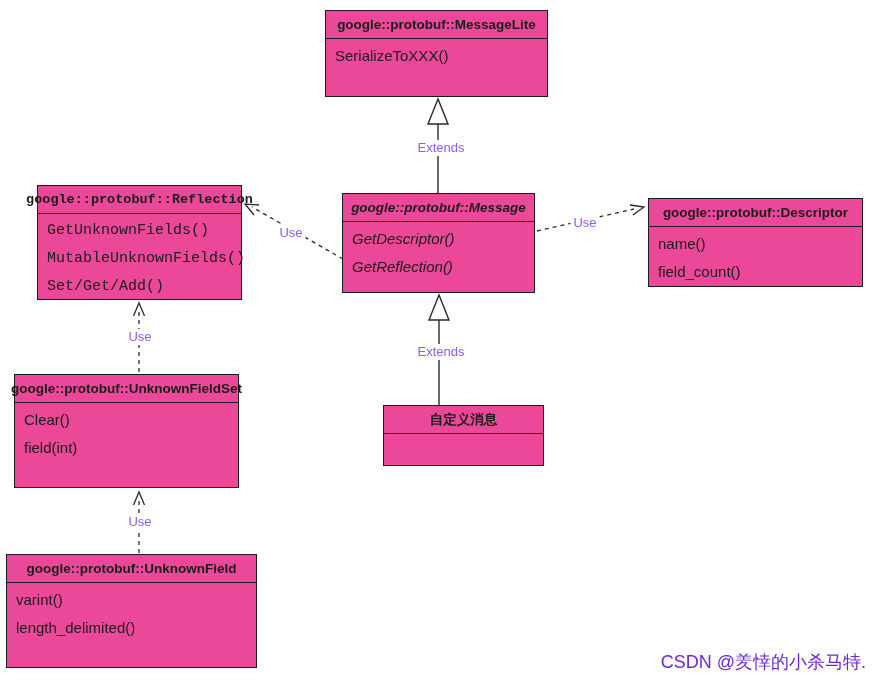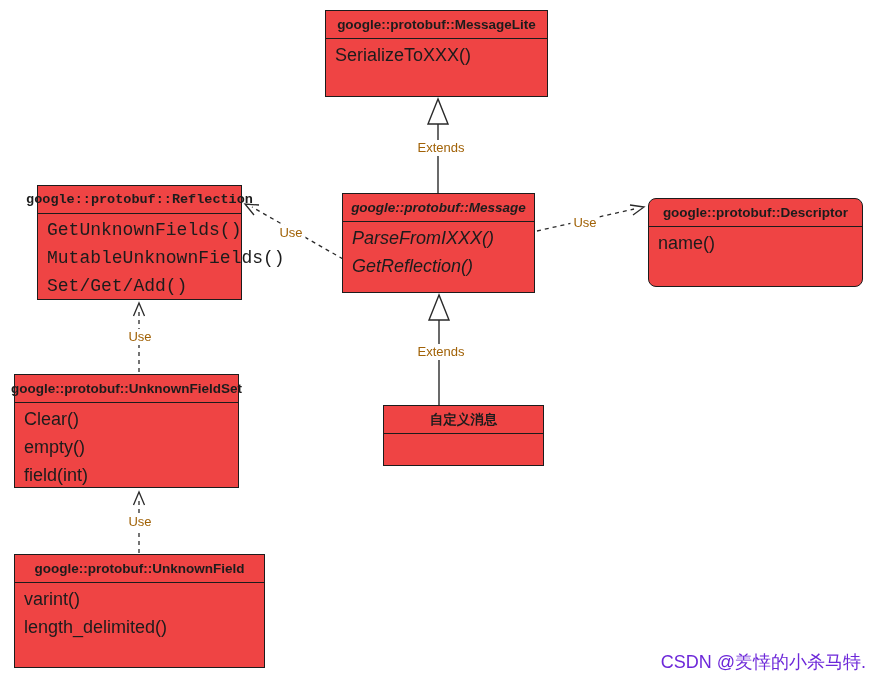--- a/index.html
+++ b/index.html
@@ -12,50 +12,50 @@
     font-family: "Liberation Sans", "DejaVu Sans", sans-serif;
     color: #1c1c1c;
   }
   .connector-layer {
     position: absolute;
     left: 0; top: 0;
     width: 873px; height: 680px;
   }
   .uml-box {
     position: absolute;
-    background: #ef4444;
+    background: #ec4899;
     border: 1.6px solid #1c1c1c;
     box-sizing: border-box;
   }
   .uml-title {
     height: 27px;
     display: flex;
     align-items: center;
     justify-content: center;
     font-weight: 700;
     font-size: 13.5px;
     border-bottom: 1.6px solid #1c1c1c;
     padding: 0 8px;
     white-space: nowrap;
   }
   .uml-body { padding-top: 2px; }
   .uml-method {
     height: 28px;
     display: flex;
     align-items: center;
     padding: 0 8px 0 9px;
-    font-size: 18px;
+    font-size: 15px;
     white-space: nowrap;
   }
   .edge-label {
     position: absolute;
     transform: translate(-50%, -50%);
     background: #ffffff;
     font-size: 13px;
-    color: #a16207;
+    color: #8b5cf6;
     padding: 0 3px;
     white-space: nowrap;
     line-height: 16px;
   }
   .watermark {
     position: absolute;
     right: 7px;
     bottom: 6px;
     font-size: 18px;
     color: #6d28d9;
@@ -103,51 +103,51 @@
   <div class="uml-box" style="left:325px; top:10px; width:223px; height:87px;">
     <div class="uml-title">google::protobuf::MessageLite</div>
     <div class="uml-body">
       <div class="uml-method">SerializeToXXX()</div>
     </div>
   </div>
 
   <div class="uml-box" style="left:342px; top:193px; width:193px; height:100px;font-style:italic;">
     <div class="uml-title">google::protobuf::Message</div>
     <div class="uml-body">
-      <div class="uml-method">ParseFromIXXX()</div>
+      <div class="uml-method">GetDescriptor()</div>
       <div class="uml-method">GetReflection()</div>
     </div>
   </div>
 
   <div class="uml-box" style="left:37px; top:185px; width:205px; height:115px;font-family:Liberation Mono, monospace;">
     <div class="uml-title">google::protobuf::Reflection</div>
     <div class="uml-body">
       <div class="uml-method">GetUnknownFields()</div>
       <div class="uml-method">MutableUnknownFields()</div>
       <div class="uml-method">Set/Get/Add()</div>
     </div>
   </div>
 
-  <div class="uml-box" style="left:648px; top:198px; width:215px; height:89px;border-radius:8px;">
+  <div class="uml-box" style="left:648px; top:198px; width:215px; height:89px;">
     <div class="uml-title">google::protobuf::Descriptor</div>
     <div class="uml-body">
       <div class="uml-method">name()</div>
+      <div class="uml-method">field_count()</div>
     </div>
   </div>
 
   <div class="uml-box" style="left:14px; top:374px; width:225px; height:114px;">
     <div class="uml-title">google::protobuf::UnknownFieldSet</div>
     <div class="uml-body">
       <div class="uml-method">Clear()</div>
-      <div class="uml-method">empty()</div>
       <div class="uml-method">field(int)</div>
     </div>
   </div>
 
-  <div class="uml-box" style="left:14px; top:554px; width:251px; height:114px;">
+  <div class="uml-box" style="left:6px; top:554px; width:251px; height:114px;">
     <div class="uml-title">google::protobuf::UnknownField</div>
     <div class="uml-body">
       <div class="uml-method">varint()</div>
       <div class="uml-method">length_delimited()</div>
     </div>
   </div>
 
   <div class="uml-box" style="left:359px; top:405px; width:161px; height:61px;margin-left:24px;">
     <div class="uml-title">自定义消息</div>
     <div class="uml-body"></div>

